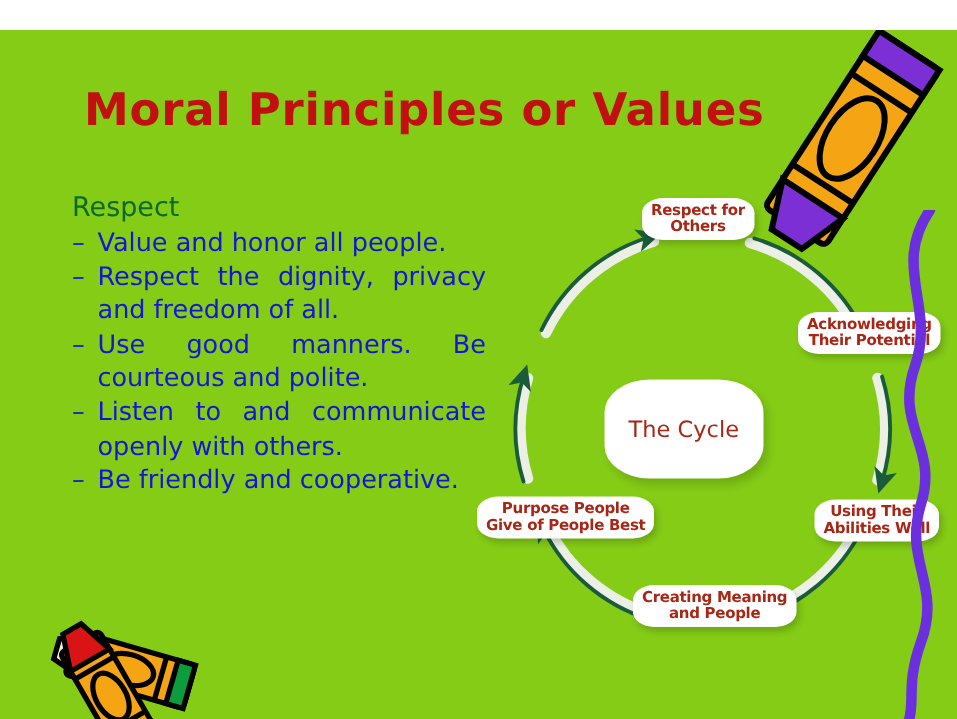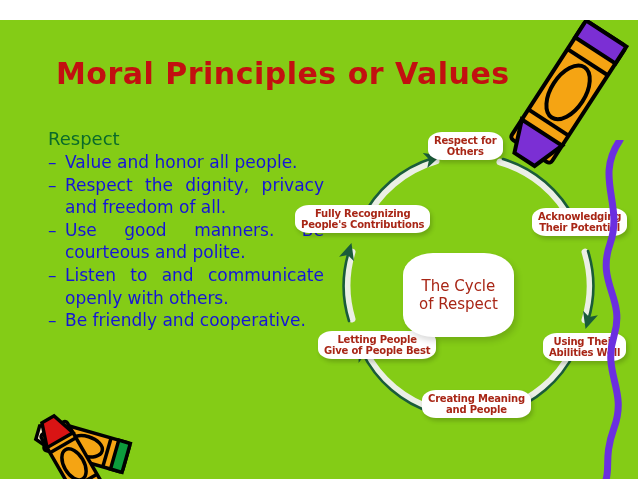--- a/index.html
+++ b/index.html
@@ -195,32 +195,27 @@
       <div>Using Their</div>
       <div>Abilities Well</div>
     </div>
 
     <div class="node" style="left:122px; top:270px;">
       <div>Creating Meaning</div>
       <div>and People</div>
     </div>
 
     <div class="node" style="left:18px; top:211px;">
-      <div>Letting People</div>
+      <div>Purpose People</div>
       <div>Give of People Best</div>
     </div>
 
-    <div class="node" style="left:-5px; top:85px;">
-      <div>Fully Recognizing</div>
-      <div>People's Contributions</div>
-    </div>
 
     <div id="center-label" style="left:103px; top:133px;">
       <div>The Cycle</div>
-      <div>of Respect</div>
     </div>
   </div>
 
   <svg class="crayon-wrap" style="left:580px; top:120px;" width="58" height="340">
     <path d="M 40,0 C 14,38 44,64 30,104 C 16,144 46,158 34,196
              C 22,234 48,250 34,288 C 24,316 30,326 26,340" stroke="#6b2fe0" stroke-width="7" fill="none" stroke-linecap="round"></path>
   </svg>
 
   <svg class="crayon-wrap" style="left:496px; top:-4px;" width="142" height="160">
     <g transform="translate(71,78) rotate(33) translate(-71,-78)">

